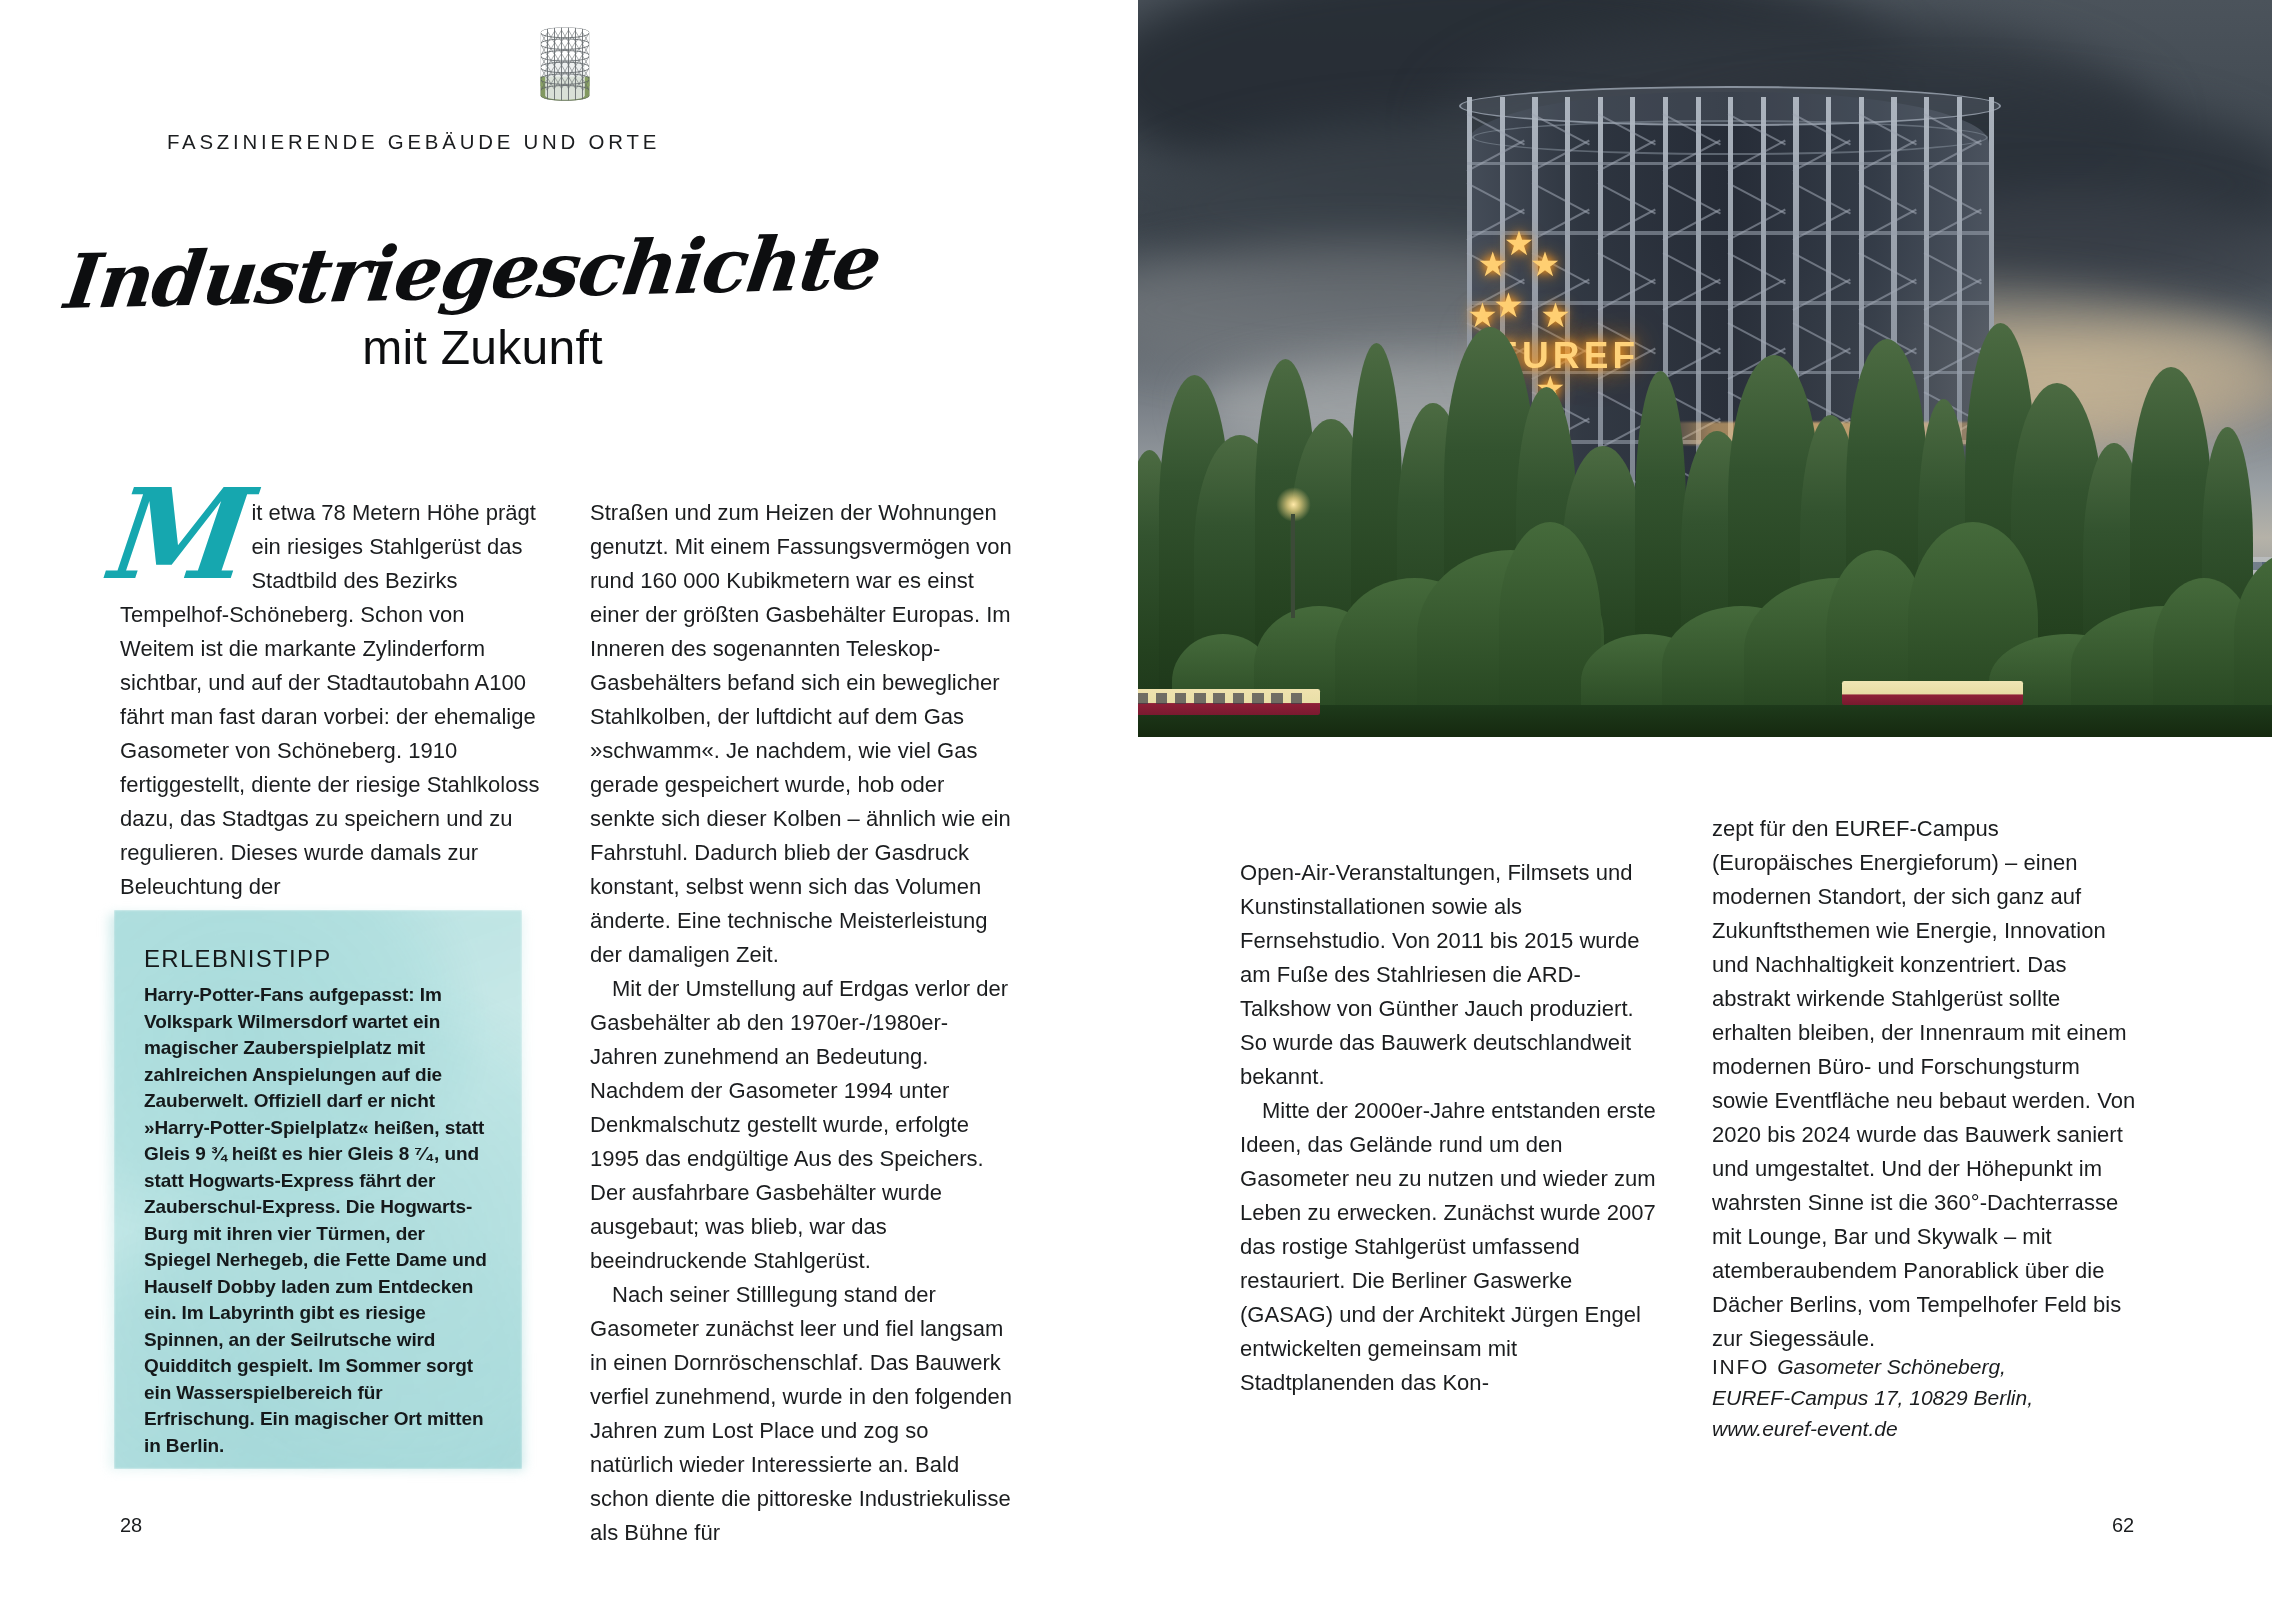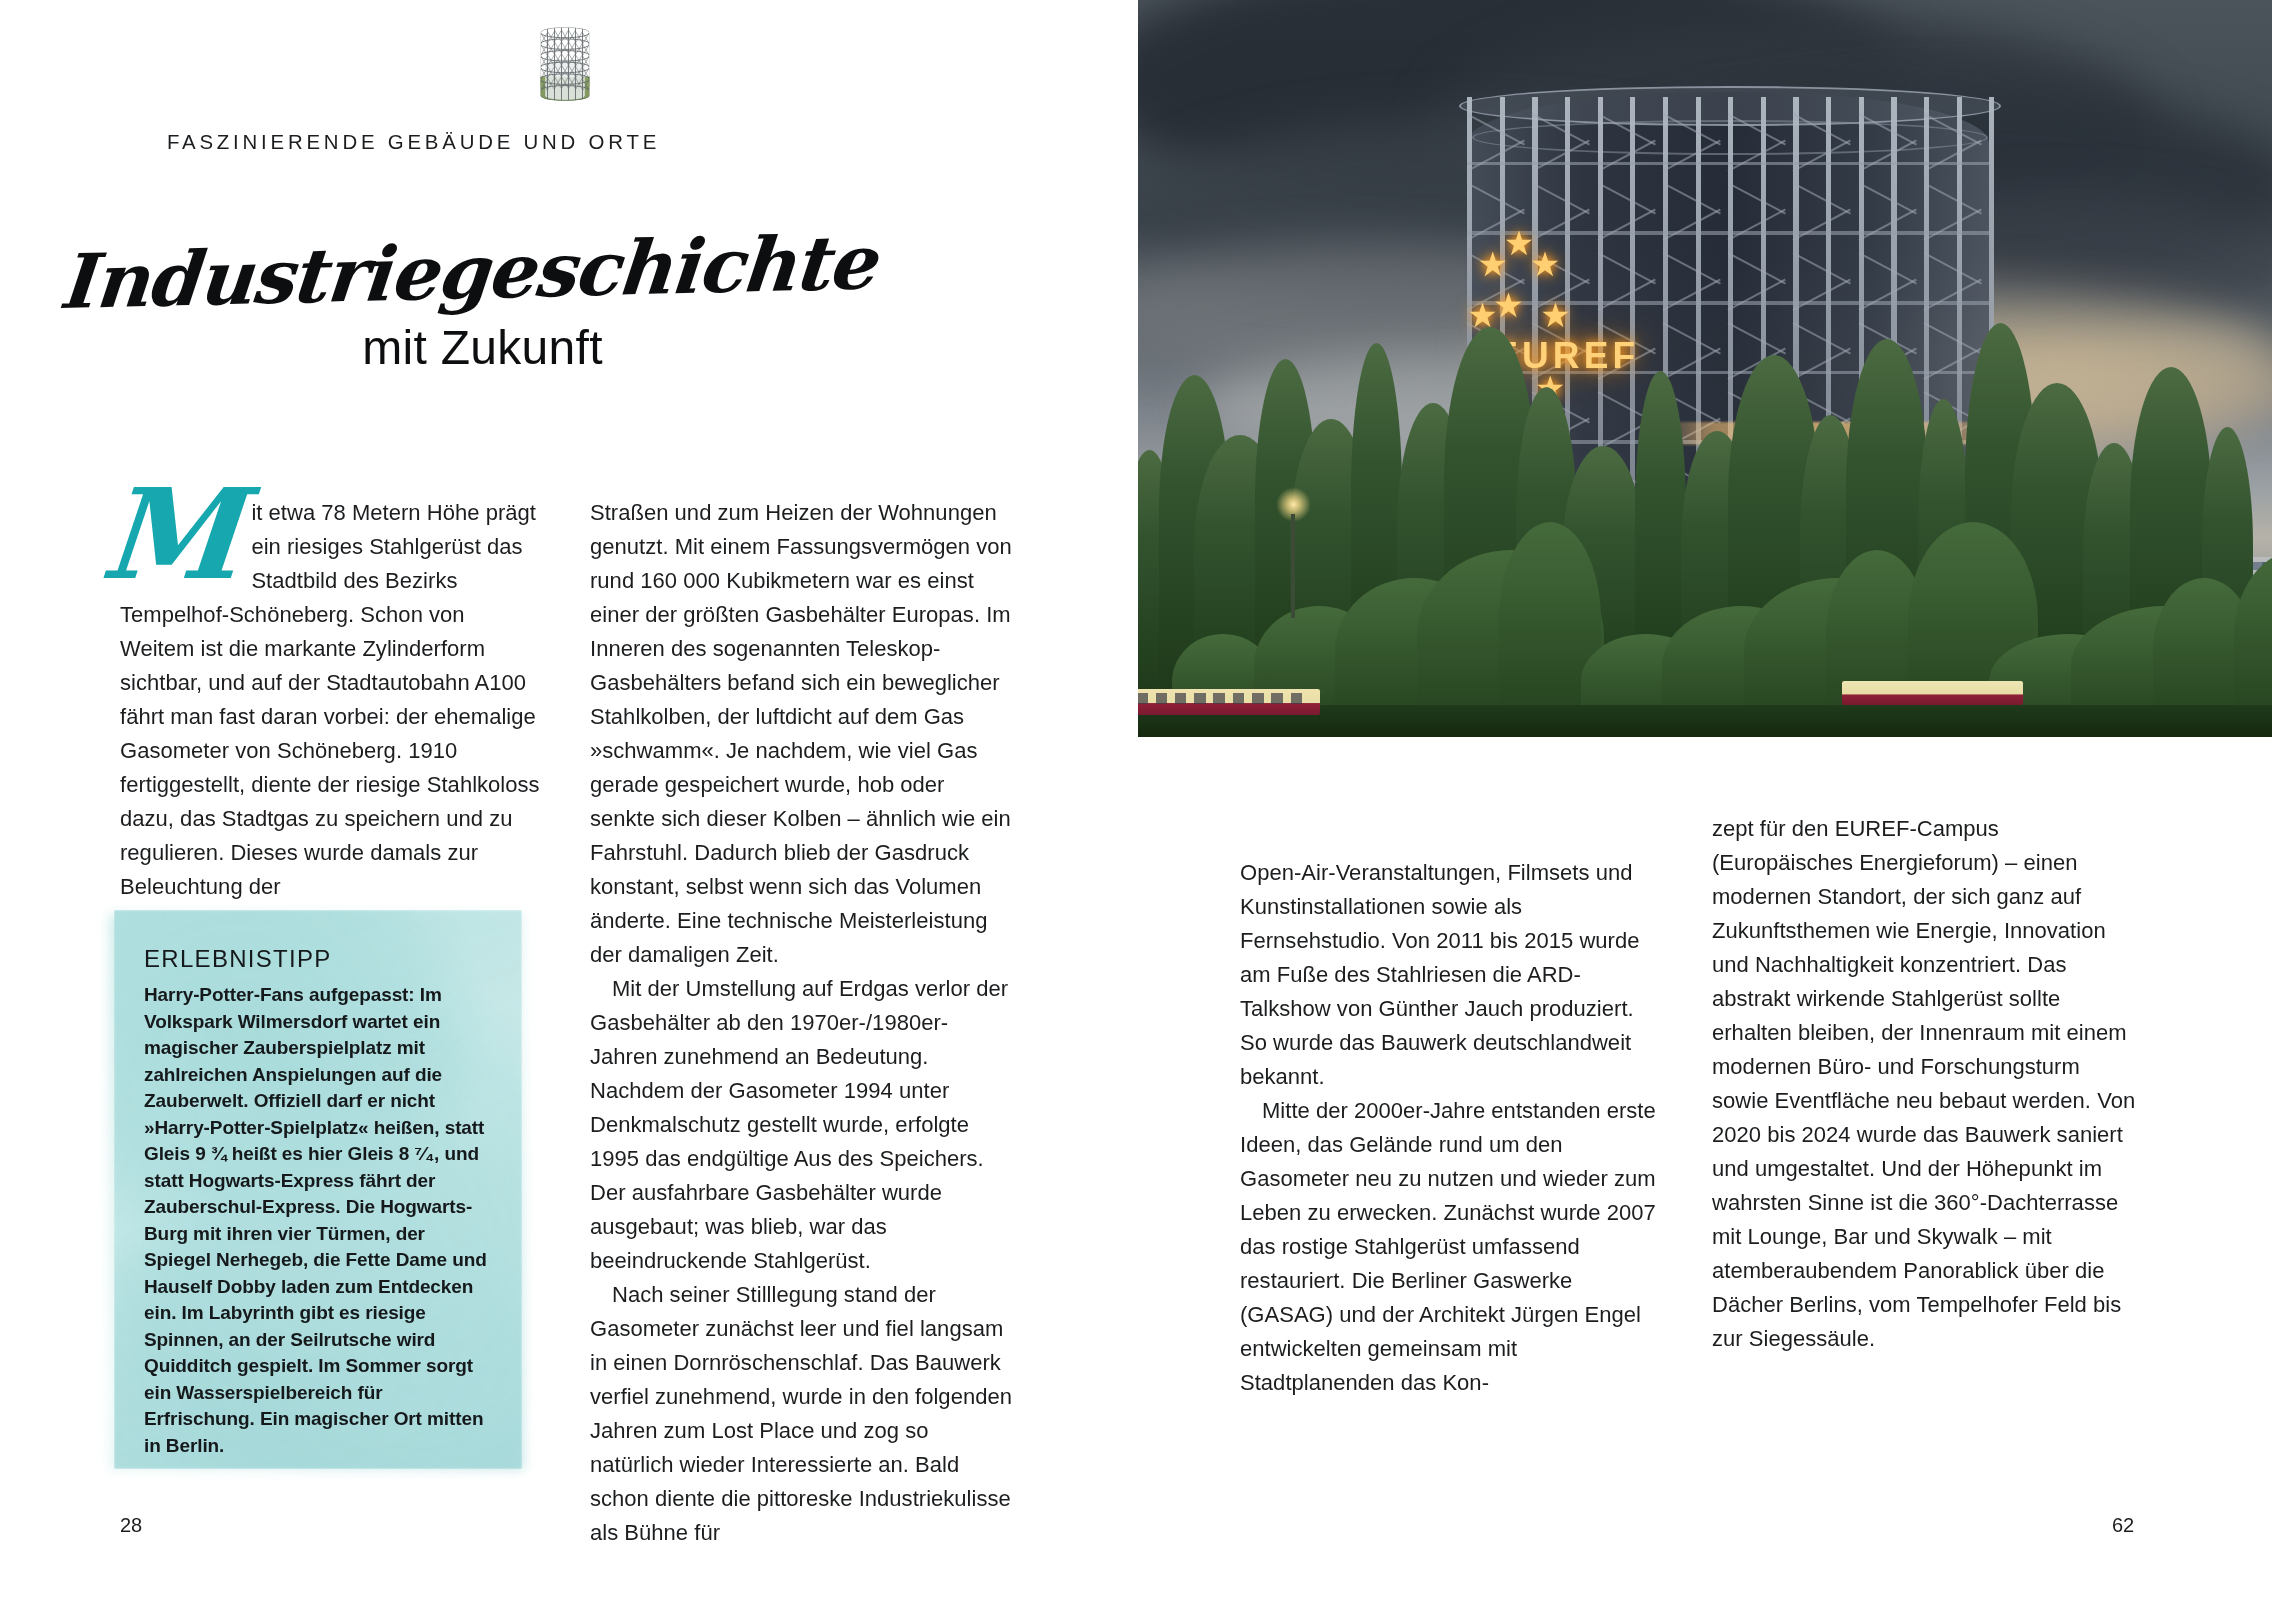--- a/index.html
+++ b/index.html
@@ -635,16 +635,21 @@
   <div class="col col-3">
     <p>Open-Air-Veranstaltungen, Filmsets und Kunstinstallationen sowie als Fernsehstudio. Von 2011 bis 2015 wurde am Fuße des Stahlriesen die ARD-Talkshow von Günther Jauch produziert. So wurde das Bauwerk deutschlandweit bekannt.</p>
     <p class="indent">Mitte der 2000er-Jahre entstanden erste Ideen, das Gelände rund um den Gasometer neu zu nutzen und wieder zum Leben zu erwecken. Zunächst wurde 2007 das rostige Stahlgerüst umfassend restauriert. Die Berliner Gaswerke (GASAG) und der Architekt Jürgen Engel entwickelten gemeinsam mit Stadtplanenden das Kon-</p>
   </div>
 
   <div class="col col-4">
     <p>zept für den EUREF-Campus (Europäisches Energieforum) – einen modernen Standort, der sich ganz auf Zukunftsthemen wie Energie, Innovation und Nachhaltigkeit konzentriert. Das abstrakt wirkende Stahlgerüst sollte erhalten bleiben, der Innenraum mit einem modernen Büro- und Forschungsturm sowie Eventfläche neu bebaut werden. Von 2020 bis 2024 wurde das Bauwerk saniert und umgestaltet. Und der Höhepunkt im wahrsten Sinne ist die 360°-Dachterrasse mit Lounge, Bar und Skywalk – mit atemberaubendem Panorablick über die Dächer Berlins, vom Tempelhofer Feld bis zur Siegessäule.</p>
   </div>
 
 
+  <div class="info">
+    <span class="lbl">INFO</span><span>Gasometer Schöneberg,</span><br>
+    <span>EUREF-Campus 17, 10829 Berlin,</span><br>
+    <span>www.euref-event.de</span>
+  </div>
 
   <div class="folio folio-r">62</div>
 </div>
 
 
 </body></html>

